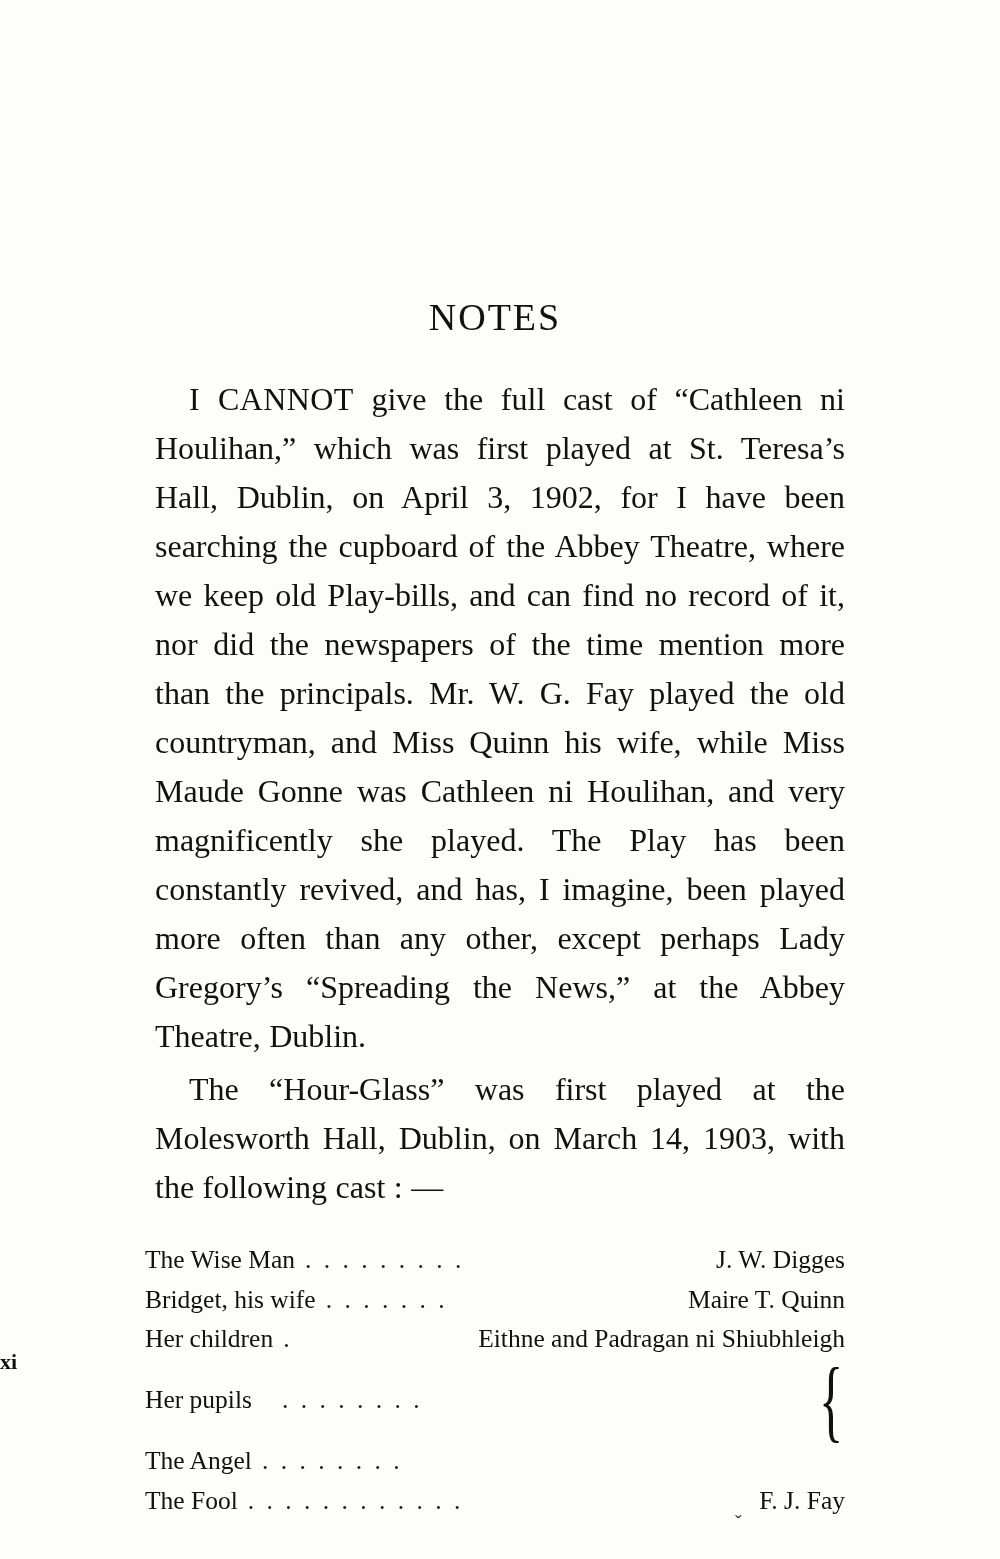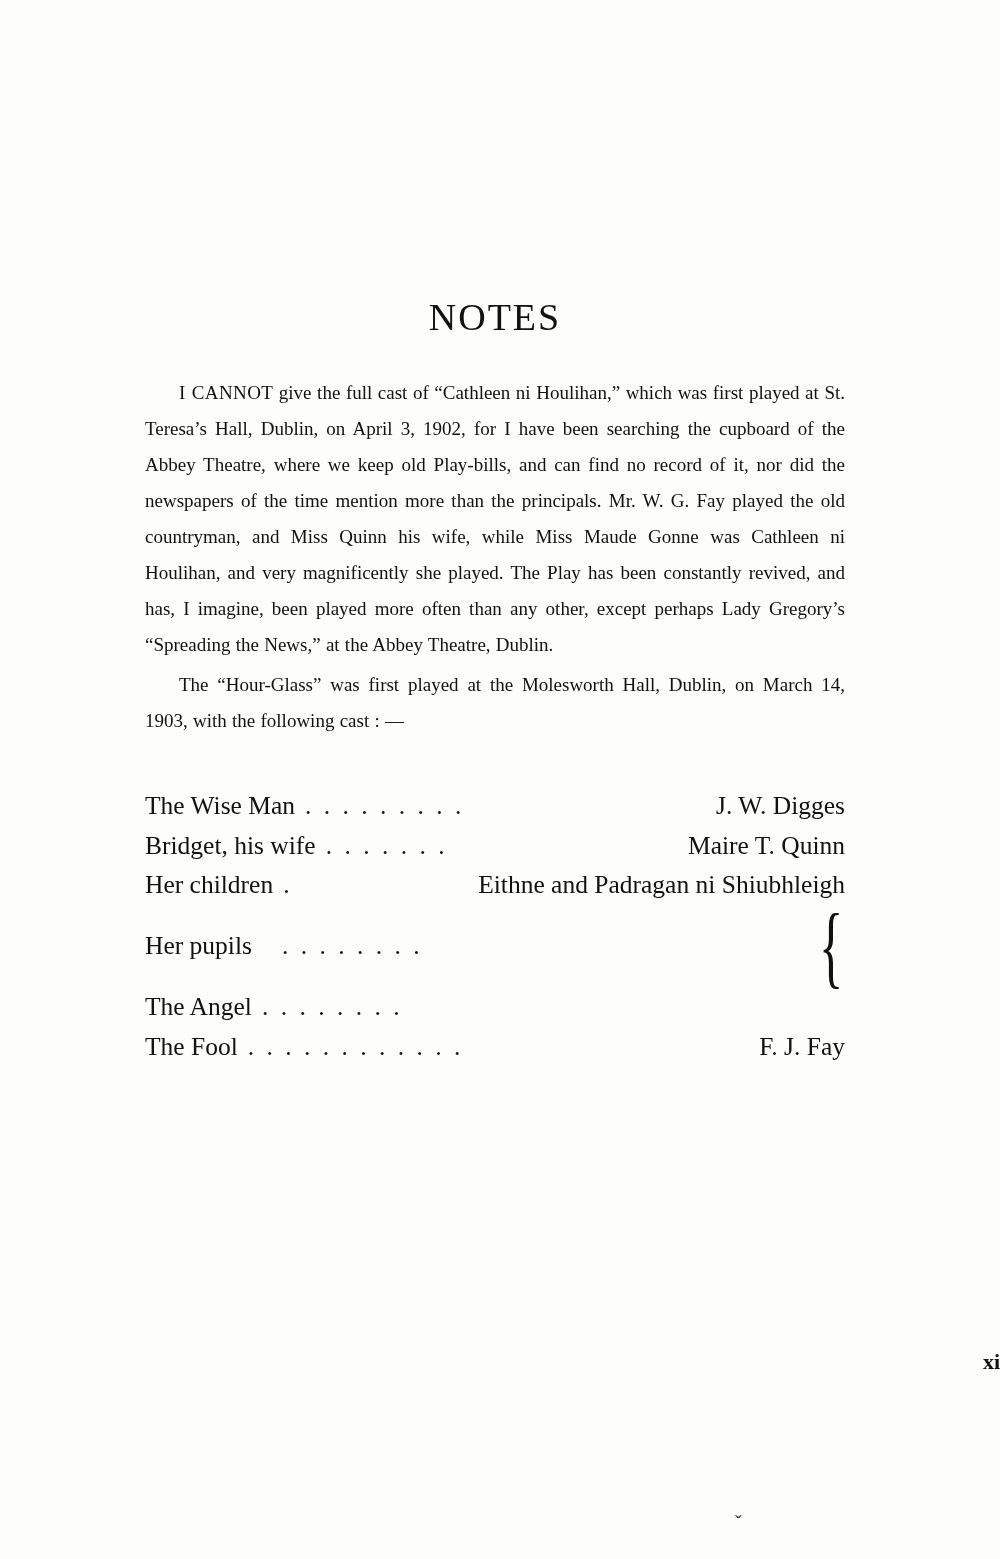--- a/index.html
+++ b/index.html
@@ -24,34 +24,34 @@
   }
   .page-title {
     text-align: center;
     font-size: 38px;
     letter-spacing: 2px;
     font-weight: normal;
     margin: 0 0 36px 0;
     font-family: "Liberation Serif", "DejaVu Serif", serif;
   }
   p.body-para {
-    margin: 0 0 4px 0;
+    margin: 0 0 4px 10px;
     text-align: justify;
     text-justify: inter-word;
-    font-size: 19px;
-    line-height: 36px;
+    font-size: 32px;
+    line-height: 49px;
     text-indent: 34px;
     word-spacing: 0.5px;
   }
   p.body-para .smallcaps {
     font-variant: small-caps;
     letter-spacing: 0.4px;
   }
   .cast {
-    margin-top: 47px;
+    margin-top: 28px;
     font-size: 25.5px;
     line-height: 39.5px;
   }
   .cast-row {
     display: flex;
     align-items: baseline;
     white-space: nowrap;
   }
   .cast-role {
     flex: 0 0 auto;
@@ -98,25 +98,24 @@
   }
   .pupils-names {
     flex: 0 0 auto;
     line-height: 39.5px;
   }
   .folio {
     position: absolute;
     left: 0;
     right: 0;
     top: 1349px;
-    text-align: right;
+    text-align: left;
     font-size: 22px;
     font-weight: bold;
     font-family: "Liberation Serif", "DejaVu Serif", serif;
-    padding-left: 20px;
   }
   .edge-mark {
     position: absolute;
     left: 735px;
     top: 1512px;
     font-size: 20px;
     color: #333;
   }
 </style>
 </head>

